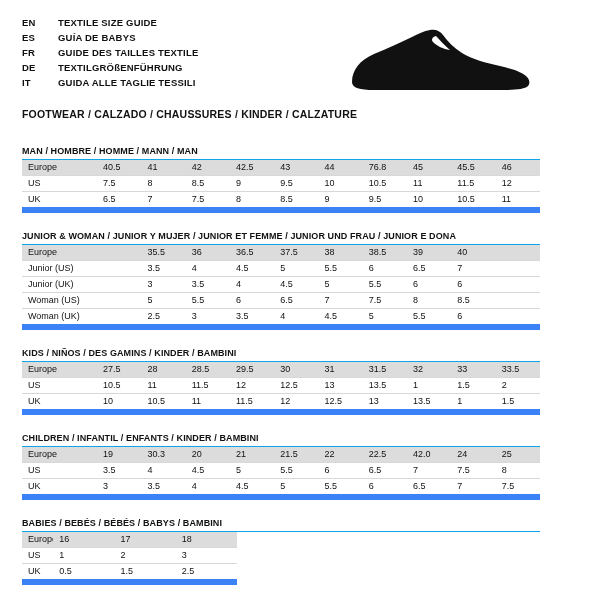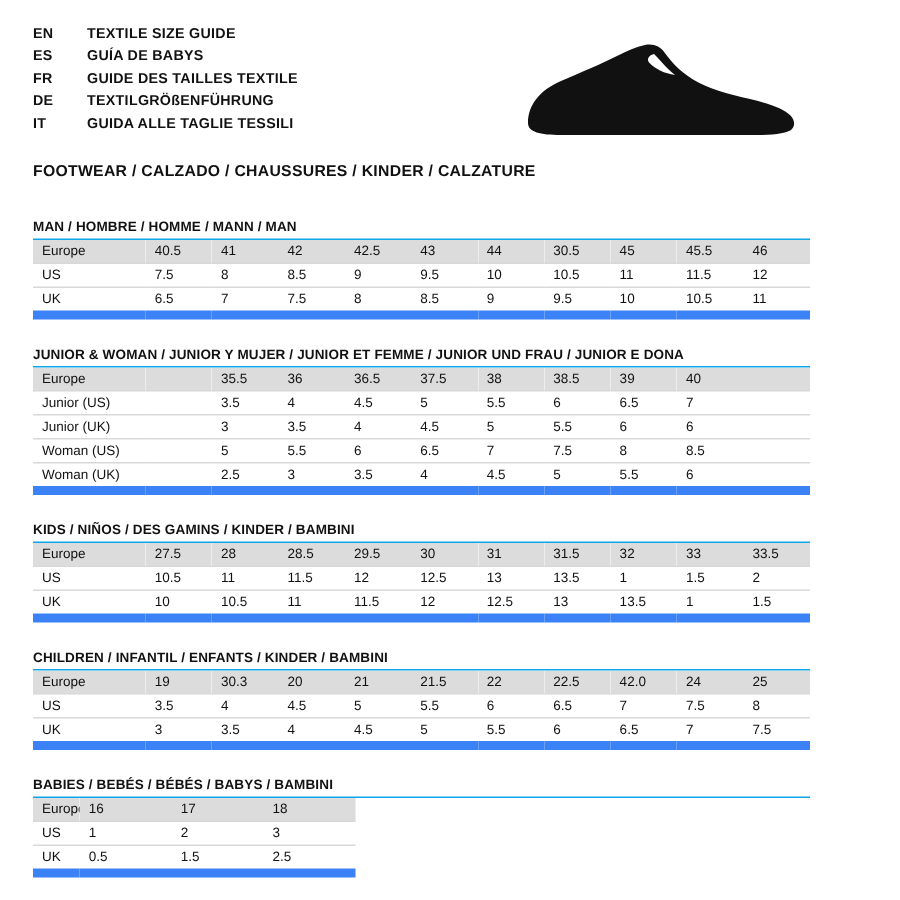--- a/index.html
+++ b/index.html
@@ -130,21 +130,21 @@
         <table>
           <tbody>
             <tr class="shaded">
               <td class="label">Europe</td>
               <td>40.5</td>
               <td>41</td>
               <td>42</td>
               <td>42.5</td>
               <td>43</td>
               <td>44</td>
-              <td>30.5</td>
+              <td>76.8</td>
               <td>45</td>
               <td>45.5</td>
               <td>46</td>
             </tr>
             <tr>
               <td class="label">US</td>
               <td>7.5</td>
               <td>8</td>
               <td>8.5</td>
               <td>9</td>

